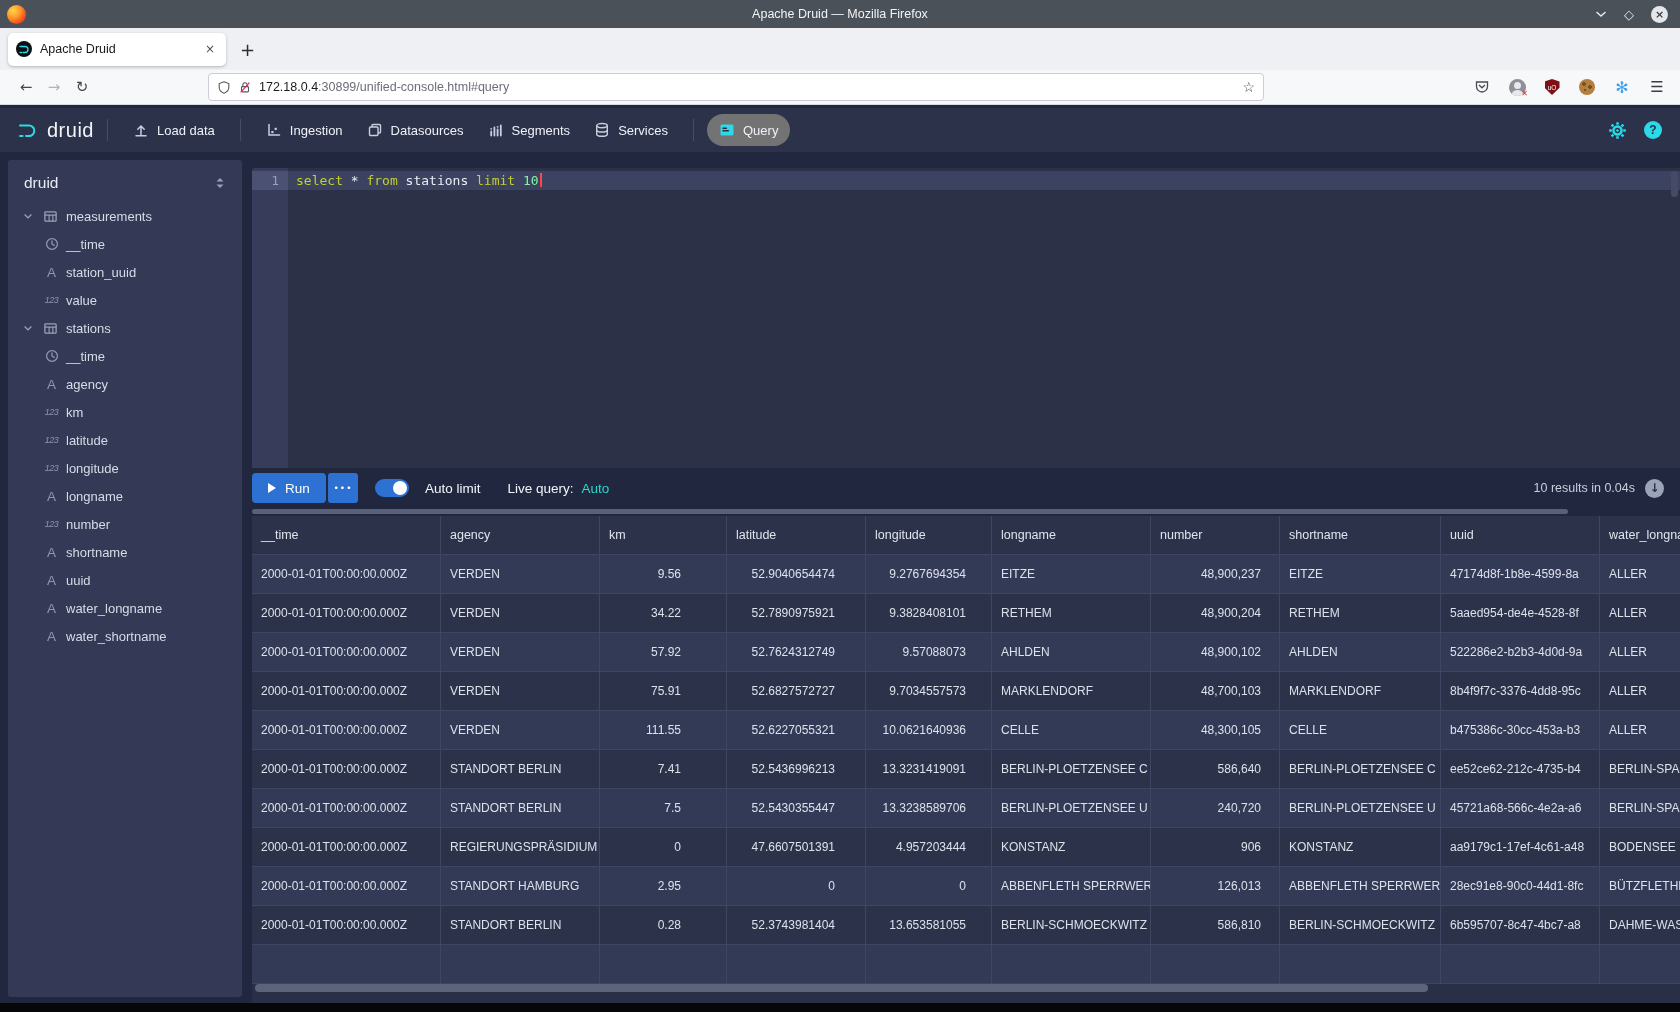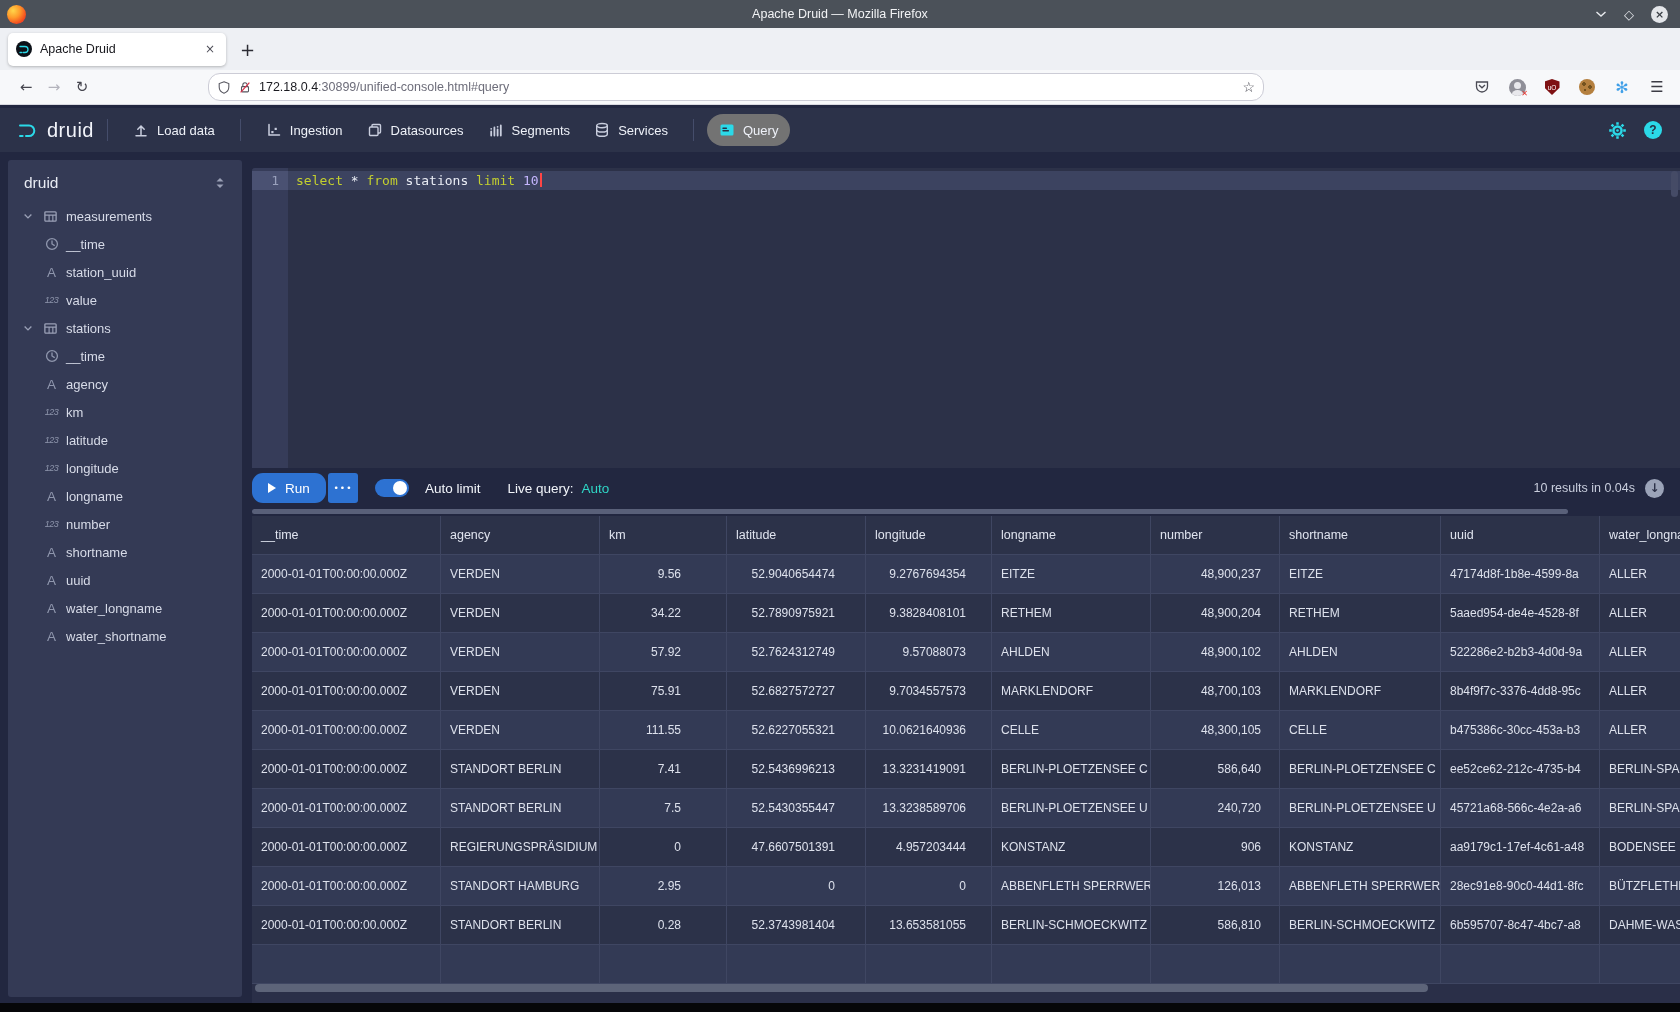--- a/index.html
+++ b/index.html
@@ -29,21 +29,21 @@
   .tab-label{margin-left:8px;font-size:12.5px;color:#17171c;flex:1;white-space:nowrap;overflow:hidden;}
   .tab-close{color:#4e4e58;font-size:12px;padding:0 3px;}
   .newtab{margin-left:14px;color:#2b2b33;font-size:18px;font-weight:400;}
 
   
   .urlbar{position:absolute;top:70px;left:0;right:0;height:34px;background:#f7f8fa;
           border-bottom:1px solid #d9d9e0;display:flex;align-items:center;padding-left:12px;}
   .nav-glyph{width:28px;text-align:center;font-size:15px;color:#46464f;}
   .nav-glyph.disabled{color:#b3b3bc;}
   .url-field{margin-left:112px;width:1038px;height:26px;background:#ffffff;border:1px solid #ccccd6;
-             border-radius:12px;display:flex;align-items:center;padding:0 8px;}
+             border-radius:4px;display:flex;align-items:center;padding:0 8px;}
   .url-field .sh{display:flex;align-items:center;margin-right:7px;}
   .url-text{font-size:12.5px;white-space:nowrap;overflow:hidden;flex:1;}
   .url-host{color:#1b1b21;}
   .url-rest{color:#6d6d7a;}
   .url-star{color:#45454f;font-size:14px;margin-left:8px;}
   .ext-icons{display:flex;align-items:center;gap:17px;margin-left:auto;padding-right:14px;}
   .ext{width:18px;height:18px;display:flex;align-items:center;justify-content:center;position:relative;}
   .avatar-ic{width:17px;height:17px;border-radius:50%;background:#8f8f98;overflow:hidden;position:relative;}
   .avatar-ic::before{content:"";position:absolute;left:5px;top:3px;width:7px;height:7px;border-radius:50%;background:#e8e8ec;}
   .avatar-ic::after{content:"";position:absolute;left:3px;top:11px;width:11px;height:8px;border-radius:50%;background:#e8e8ec;}
@@ -96,27 +96,27 @@
   
   .editor{position:absolute;top:16px;left:0;right:0;height:300px;background:#2c3148;
           border-top-left-radius:3px;font-family:"DejaVu Sans Mono",monospace;font-size:13px;}
   .gutter{position:absolute;left:0;top:0;bottom:0;width:36px;background:#363c59;border-top-left-radius:3px;}
   .gutter-line1{position:absolute;left:0;top:3px;width:36px;height:19px;background:#4a5172;
                 color:#99a0bc;text-align:right;padding-right:9px;box-sizing:border-box;line-height:19px;}
   .active-line{position:absolute;left:36px;right:0;top:3px;height:19px;background:#3c4360;}
   .code-line{position:absolute;left:44px;top:3px;height:19px;line-height:19px;white-space:pre;}
   .tk-kw{color:#c3cf2e;}
   .tk-pl{color:#e9ecf4;}
-  .tk-num{color:#c4b5fd;}
+  .tk-num{color:#86efac;}
   .caret{display:inline-block;width:2px;height:14px;background:#ff4545;vertical-align:-2px;margin-left:1px;}
   .vthumb{position:absolute;right:2px;top:3px;width:7px;height:26px;background:#454b66;border-radius:4px;}
 
   
   .runbar{position:absolute;top:318px;left:0;right:0;height:36px;display:flex;align-items:center;}
-  .btn-run{width:74px;height:30px;background:#2d72d2;border-radius:11px;display:flex;align-items:center;
+  .btn-run{width:74px;height:30px;background:#2d72d2;border-radius:4px;display:flex;align-items:center;
            justify-content:center;gap:9px;color:#fff;font-size:13.5px;}
   .play{width:0;height:0;border-left:8px solid #fff;border-top:5px solid transparent;border-bottom:5px solid transparent;}
   .btn-more{width:30px;height:30px;background:#2d72d2;border-radius:3px;margin-left:2px;color:#fff;
             display:flex;align-items:center;justify-content:center;font-size:9px;letter-spacing:1px;}
   .switch{margin-left:17px;width:34px;height:18px;border-radius:10px;background:#2d72d2;position:relative;}
   .switch .knob{position:absolute;right:2px;top:2px;width:14px;height:14px;border-radius:50%;background:#fff;}
   .sw-label{margin-left:16px;color:#f2f5fa;font-size:13.5px;}
   .lq-label{margin-left:27px;color:#f2f5fa;font-size:13.5px;}
   .lq-value{margin-left:8px;color:#2fd6c6;font-size:13.5px;}
   .run-right{margin-left:auto;display:flex;align-items:center;padding-right:16px;}

